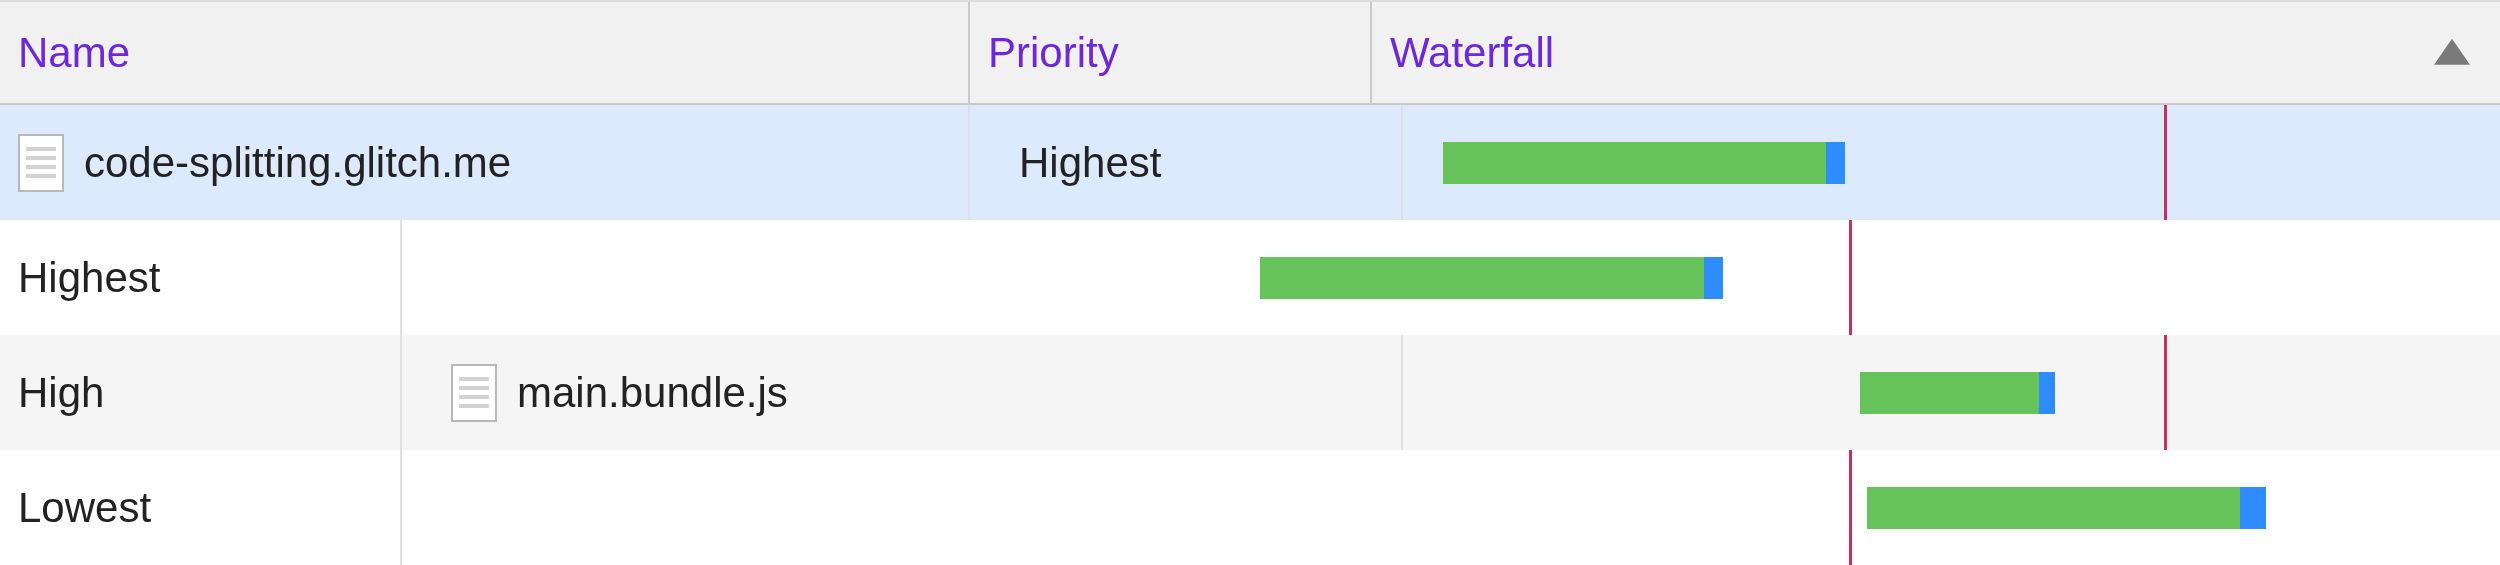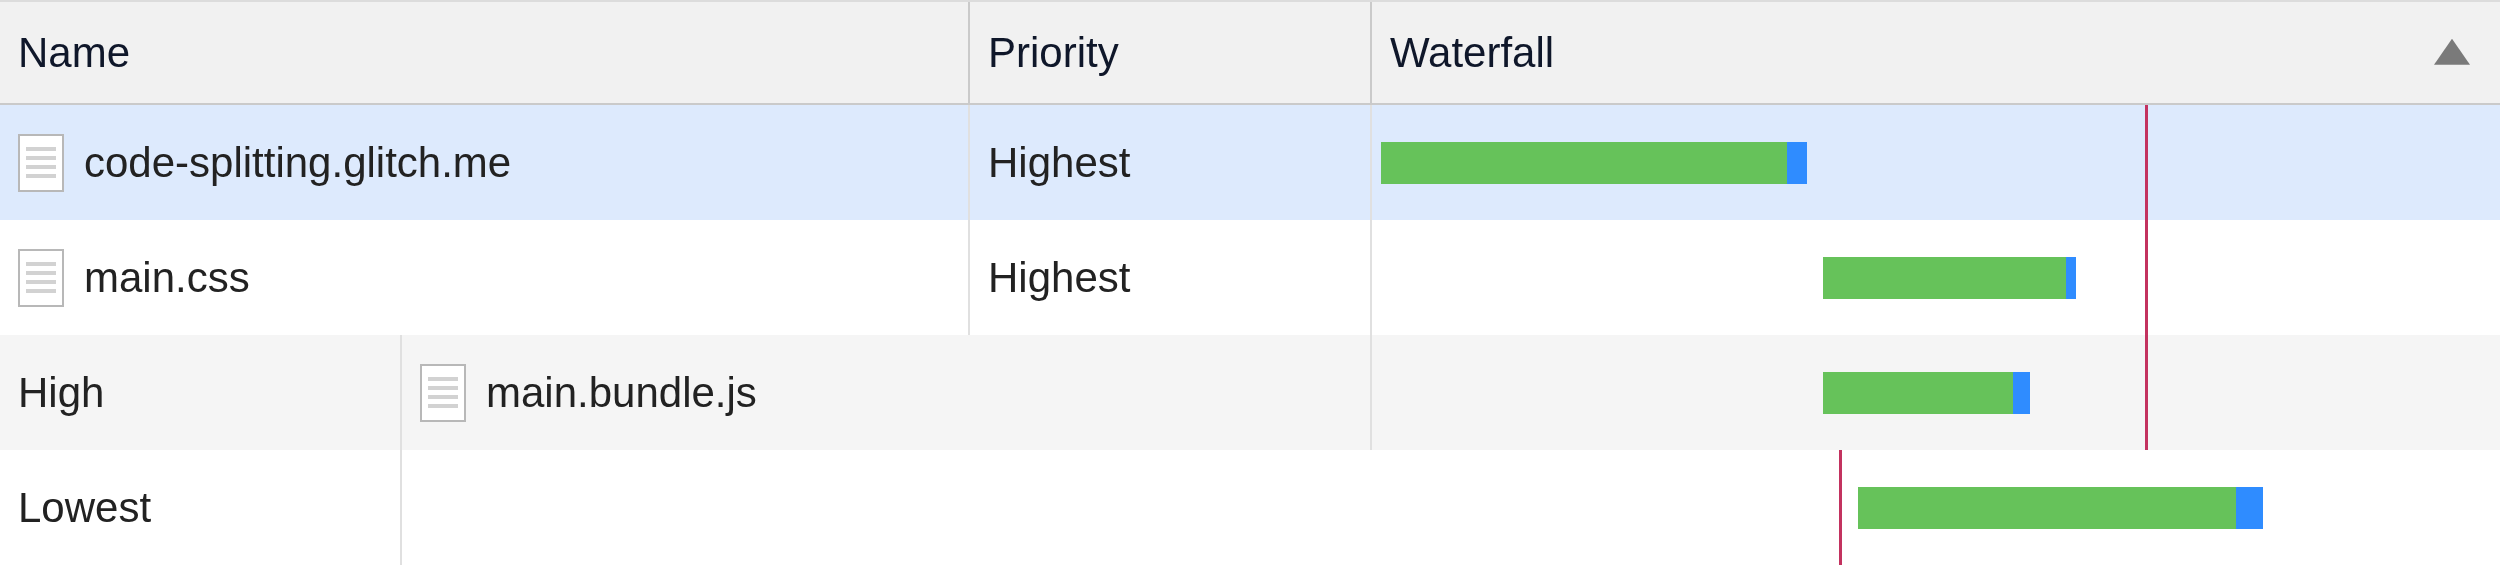--- a/index.html
+++ b/index.html
@@ -25,21 +25,21 @@
     border-bottom: 2px solid #cacaca;
   }
   .col-name   { width: 970px; }
   .col-prio   { width: 402px; }
   .col-water  { flex: 1; }
   .header-cell {
     display: flex;
     align-items: center;
     padding: 0 18px 0 18px;
     border-right: 2px solid #cacaca;
-    color: #0f172a;
+    color: #6d28d9;
     font-weight: 400;
     white-space: nowrap;
     position: relative;
   }
   .header-cell:last-child { border-right: none; }
   .sort-indicator {
     position: absolute;
     right: 30px;
     top: 50%;
     transform: translateY(-55%);
@@ -47,20 +47,21 @@
     border-left: 18px solid transparent;
     border-right: 18px solid transparent;
     border-bottom: 26px solid #7a7a7a;
   }
 
   .body { }
   .row {
     display: flex;
     height: 115px;
     align-items: stretch;
+    gap: 31px;
   }
   .row.selected { background: #ddeafd; }
   .row.even { background: #f5f5f5; }
   .row:first-child { border-top: none; }
   .cell {
     display: flex;
     align-items: center;
     padding: 0 18px;
     border-right: 2px solid #e0e0e0;
     white-space: nowrap;
@@ -152,29 +153,20 @@
           <div class="waterfall-track">
             <div class="event-line" style="left: 68.5%;"></div>
             <div class="bar" style="left: 0.8%; width: 37.8%;">
               <div class="seg-wait" style="width: 95.2381%;"></div>
               <div class="seg-dl" style="width: 4.7619%;"></div>
             </div>
           </div>
         </div>
       </div>
       <div class="row">
-        <div class="cell col-name">
-          <div class="file-icon">
-            <div class="line"></div>
-            <div class="line"></div>
-            <div class="line"></div>
-            <div class="line"></div>
-          </div>
-          <span>main.css</span>
-        </div>
         <div class="cell col-prio">
           <span>Highest</span>
         </div>
         <div class="cell col-water waterfall-cell">
           <div class="waterfall-track">
             <div class="event-line" style="left: 68.5%;"></div>
             <div class="bar" style="left: 40%; width: 22.4%;">
               <div class="seg-wait" style="width: 95.9821%;"></div>
               <div class="seg-dl" style="width: 4.01786%;"></div>
             </div>

